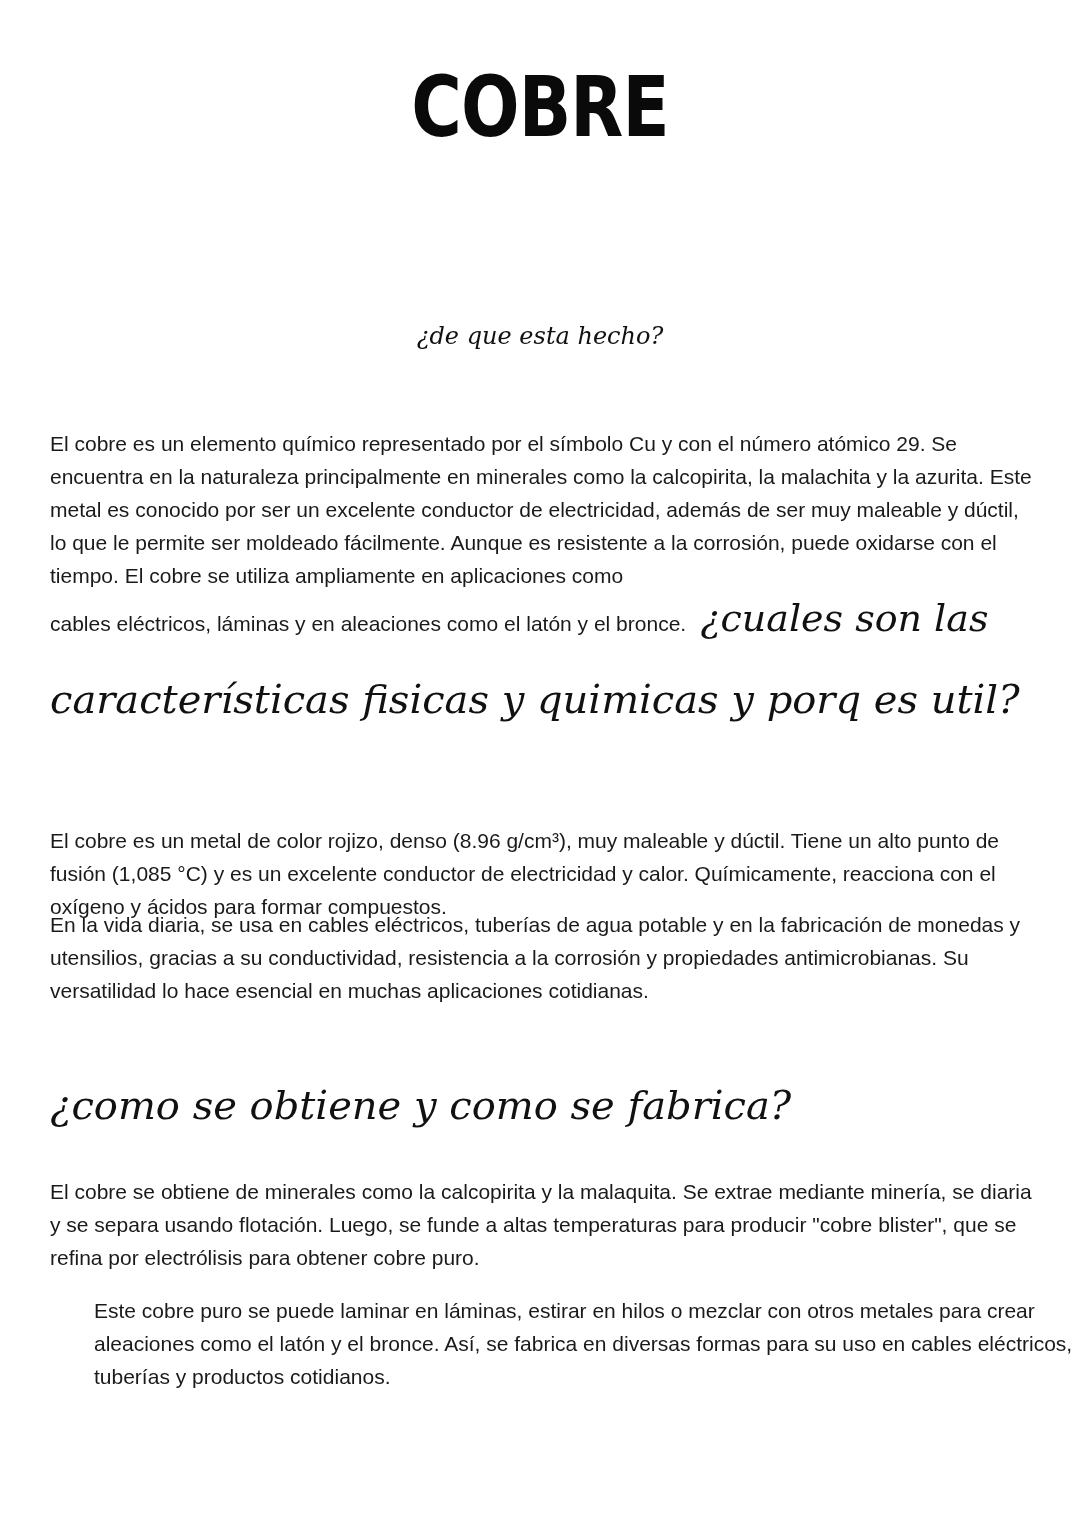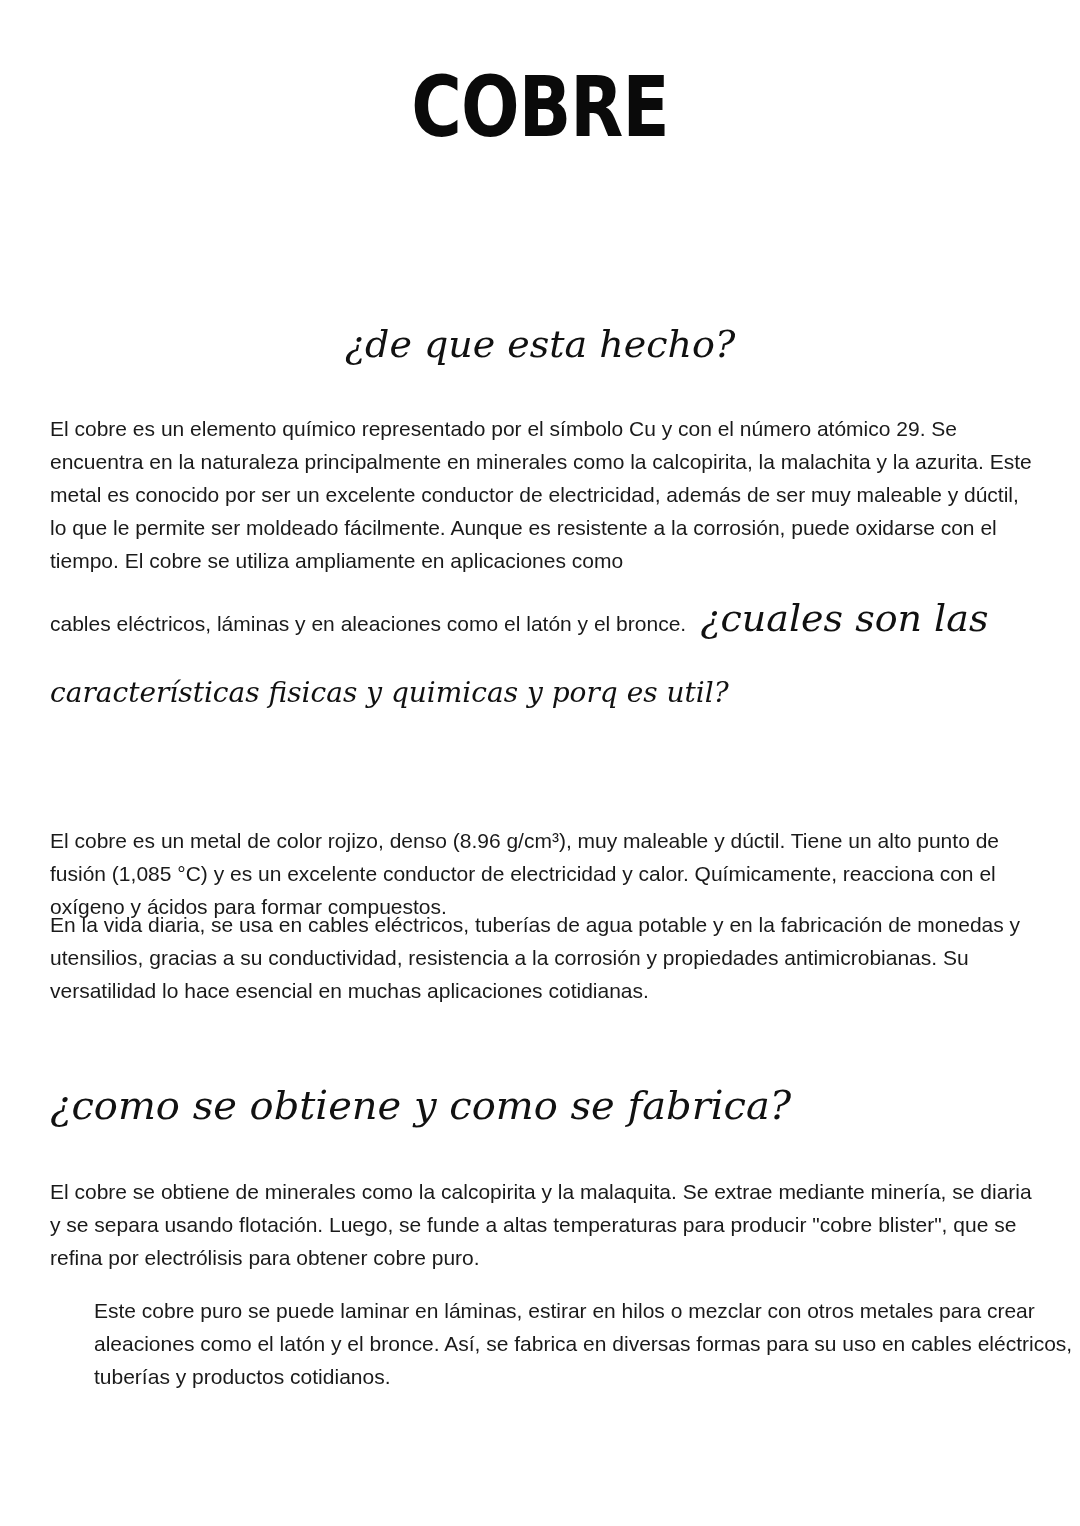--- a/index.html
+++ b/index.html
@@ -5,38 +5,38 @@
     html, body { margin: 0; padding: 0; background: #ffffff; }
     body { width: 1080px; height: 1526px; position: relative; overflow: hidden; color: #111; }
     .title {
       position: absolute; left: 0; width: 1080px; top: 58px; text-align: center;
       font-family: "DejaVu Sans", sans-serif; font-weight: bold; font-size: 84px;
       letter-spacing: -1px; transform: scaleX(0.82); color: #0a0a0a;
     }
     .script {
       font-family: "DejaVu Serif", serif; font-style: italic; color: #111;
     }
-    .h1 { position: absolute; left: 0; width: 1080px; top: 322px; text-align: center; font-size: 38px; }
+    .h1 { position: absolute; left: 0; width: 1080px; top: 322px; text-align: center; font-size: 24px; }
     .para {
       position: absolute; left: 50px; width: 990px;
       font-family: "Liberation Sans", sans-serif; font-size: 21px; line-height: 33px; color: #1a1a1a;
       margin: 0;
     }
     .inline-head { font-size: 38px; margin-left: 14px; line-height: 33px; text-align: right; }
-    .h2 { position: absolute; left: 50px; top: 676px; font-size: 28px; }
+    .h2 { position: absolute; left: 50px; top: 676px; font-size: 40px; }
     .h3 { position: absolute; left: 50px; top: 1082px; font-size: 40px; }
   </style>
 </head>
 <body>
 
 <div class="title">COBRE</div>
 
 <div class="script h1">¿de que esta hecho?</div>
 
-<p class="para" style="top:412px;">
+<p class="para" style="top:427px;">
   <span>El cobre es un elemento químico representado por el símbolo Cu y con el número atómico 29. Se encuentra en la naturaleza principalmente en minerales como la calcopirita, la malachita y la azurita. Este metal es conocido por ser un excelente conductor de electricidad, además de ser muy maleable y dúctil, lo que le permite ser moldeado fácilmente. Aunque es resistente a la corrosión, puede oxidarse con el tiempo. El cobre se utiliza ampliamente en aplicaciones como</span>
 </p>
 <p class="para" style="top:602px;">
   <span>cables eléctricos, láminas y en aleaciones como el latón y el bronce.</span><span class="script inline-head">¿cuales son las</span>
 </p>
 
 <div class="script h2">características fisicas y quimicas y porq es util?</div>
 
 <p class="para" style="top:824px;">El cobre es un metal de color rojizo, denso (8.96 g/cm³), muy maleable y dúctil. Tiene un alto punto de fusión (1,085 °C) y es un excelente conductor de electricidad y calor. Químicamente, reacciona con el oxígeno y ácidos para formar compuestos.</p>
 <p class="para" style="top:908px;">En la vida diaria, se usa en cables eléctricos, tuberías de agua potable y en la fabricación de monedas y utensilios, gracias a su conductividad, resistencia a la corrosión y propiedades antimicrobianas. Su versatilidad lo hace esencial en muchas aplicaciones cotidianas.</p>

